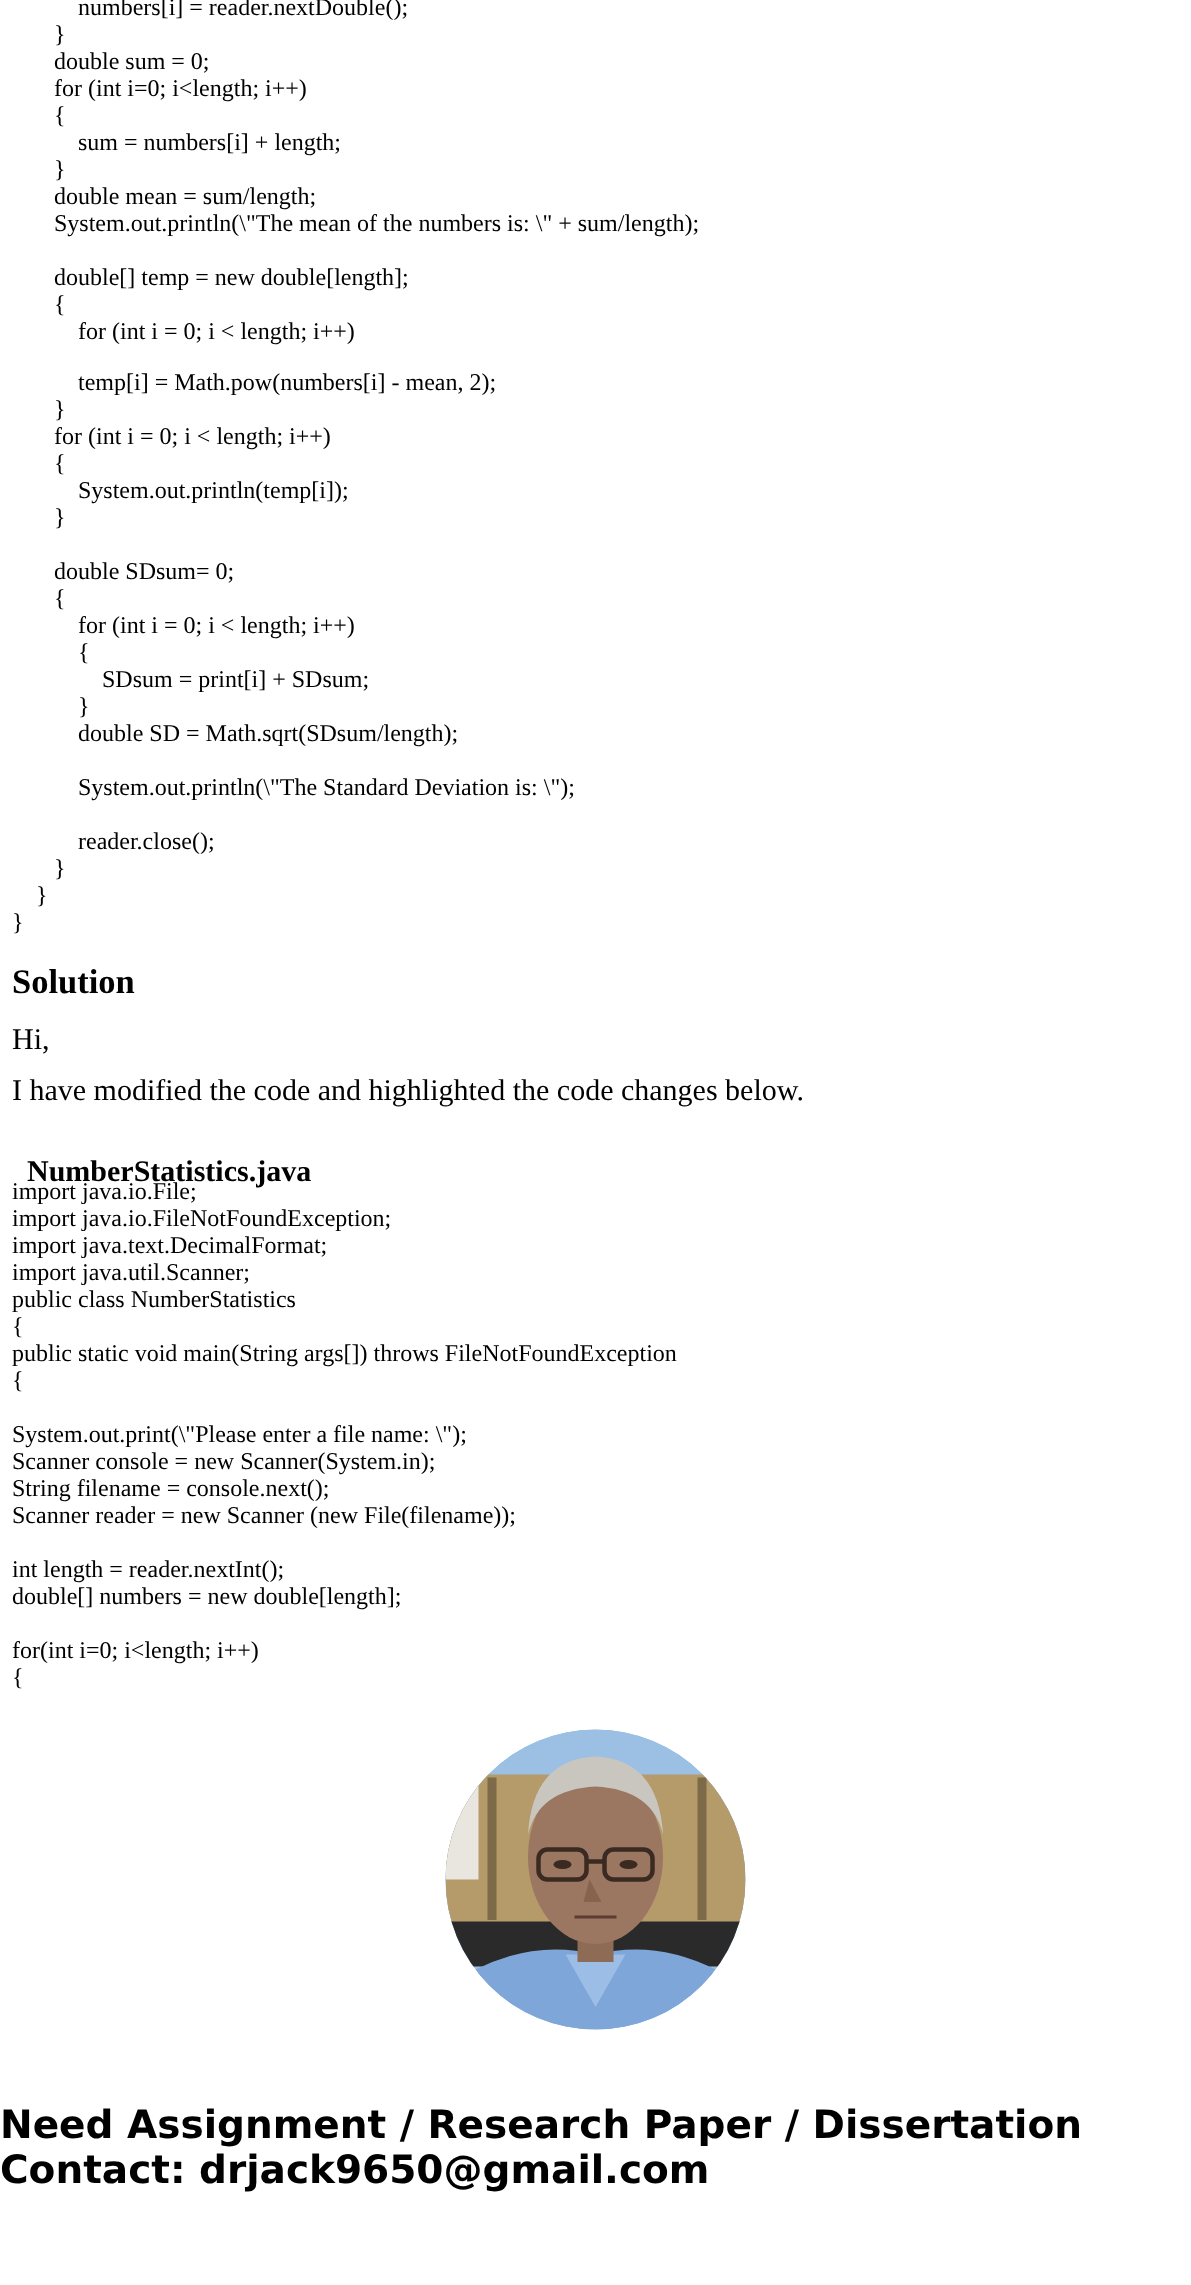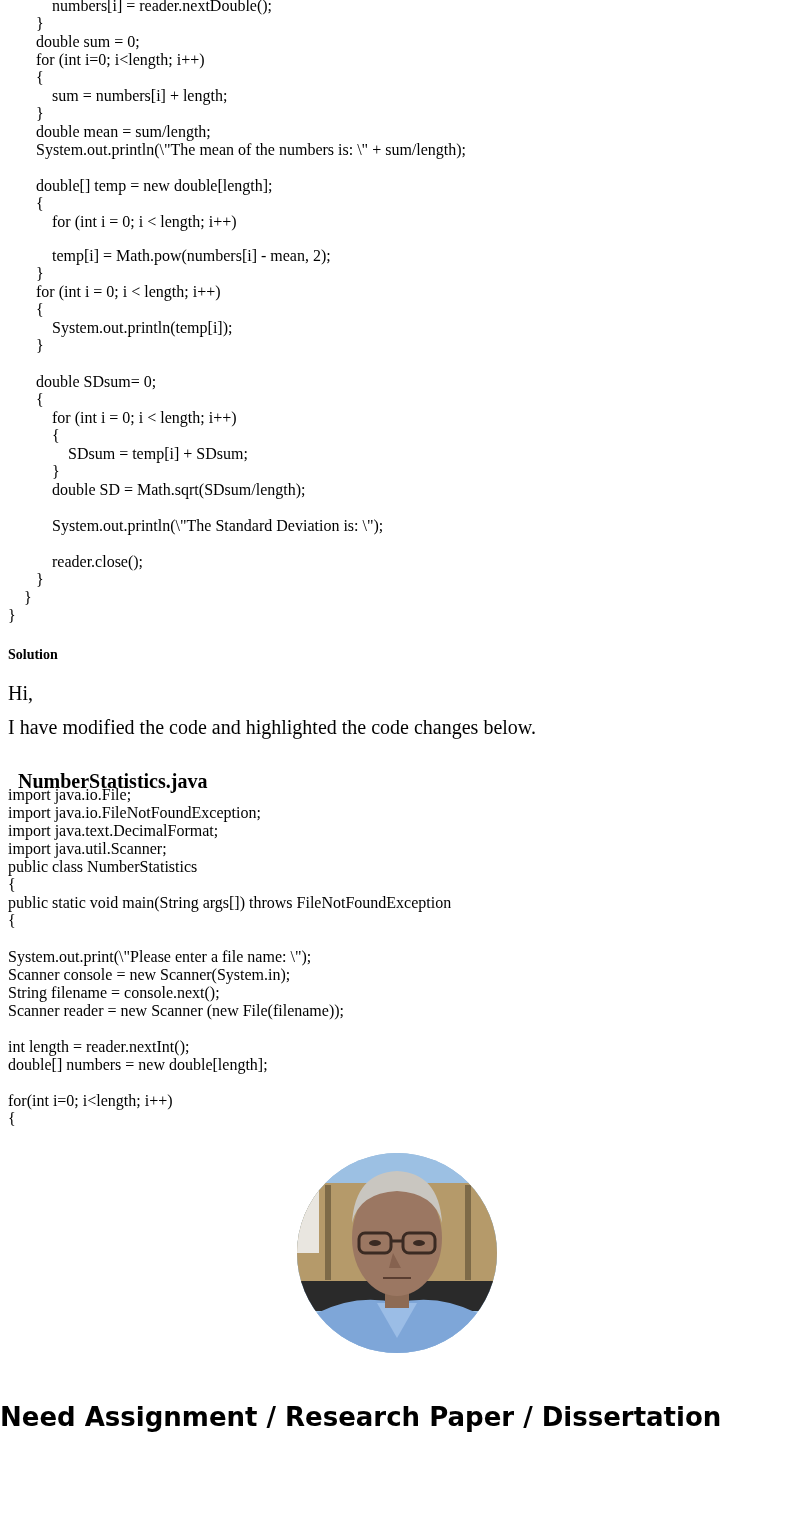--- a/index.html
+++ b/index.html
@@ -18,21 +18,21 @@
     font-family: "Liberation Serif", serif;
     font-size: 16px;
     line-height: 18px;
     height: 18px;
   }
   .heading {
     position: absolute;
     left: 8px;
     font-family: "Liberation Serif", serif;
     font-weight: bold;
-    font-size: 14px;
+    font-size: 23px;
     line-height: 22px;
   }
   .para {
     position: absolute;
     left: 8px;
     font-family: "Liberation Serif", serif;
     font-size: 20px;
     line-height: 18px;
     white-space: pre;
   }
@@ -81,21 +81,21 @@
     <div class="code-line" style="left: 52px; top: 247px;">temp[i] = Math.pow(numbers[i] - mean, 2);</div>
     <div class="code-line" style="left: 36px; top: 265px;">}</div>
     <div class="code-line" style="left: 36px; top: 283px;">for (int i = 0; i &lt; length; i++)</div>
     <div class="code-line" style="left: 36px; top: 301px;">{</div>
     <div class="code-line" style="left: 52px; top: 319px;">System.out.println(temp[i]);</div>
     <div class="code-line" style="left: 36px; top: 337px;">}</div>
     <div class="code-line" style="left: 36px; top: 373px;">double SDsum= 0;</div>
     <div class="code-line" style="left: 36px; top: 391px;">{</div>
     <div class="code-line" style="left: 52px; top: 409px;">for (int i = 0; i &lt; length; i++)</div>
     <div class="code-line" style="left: 52px; top: 427px;">{</div>
-    <div class="code-line" style="left: 68px; top: 445px;">SDsum = temp[i] + SDsum;</div>
+    <div class="code-line" style="left: 68px; top: 445px;">SDsum = print[i] + SDsum;</div>
     <div class="code-line" style="left: 52px; top: 463px;">}</div>
     <div class="code-line" style="left: 52px; top: 481px; font-family: Liberation Serif, serif;">double SD = Math.sqrt(SDsum/length);</div>
     <div class="code-line" style="left: 52px; top: 517px;">System.out.println(\"The Standard Deviation is: \");</div>
     <div class="code-line" style="left: 52px; top: 553px;">reader.close();</div>
     <div class="code-line" style="left: 36px; top: 571px;">}</div>
     <div class="code-line" style="left: 24px; top: 589px;">}</div>
     <div class="code-line" style="left: 8px; top: 607px;">}</div>
   </div>
 
 <h3 class="heading" style="top:644px;margin:0;">Solution</h3>
@@ -140,13 +140,14 @@
     <line x1="94" y1="88" x2="106" y2="88" stroke="#3a2a22" stroke-width="3"></line>
     <ellipse cx="78" cy="90" rx="6" ry="3" fill="#3a2a22"></ellipse>
     <ellipse cx="122" cy="90" rx="6" ry="3" fill="#3a2a22"></ellipse>
     <path d="M96 100 L92 115 L104 115 Z" fill="#86624f"></path>
     <line x1="86" y1="125" x2="114" y2="125" stroke="#5a3d30" stroke-width="2"></line>
   </svg>
 </div>
 
 <div class="promo">
   <div>Need Assignment / Research Paper / Dissertation</div>
+  <div>Contact: drjack9650@gmail.com</div>
 </div>
 
 </body></html>

